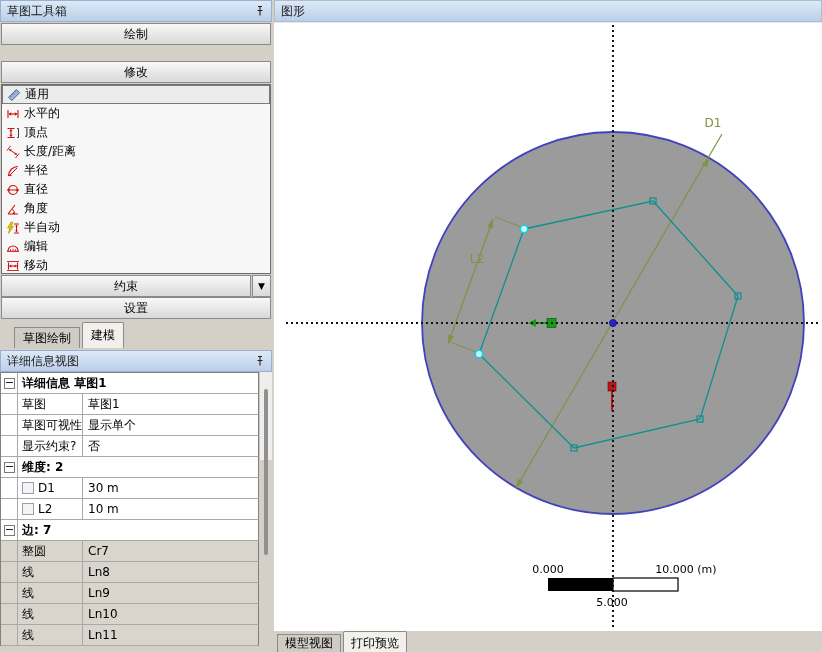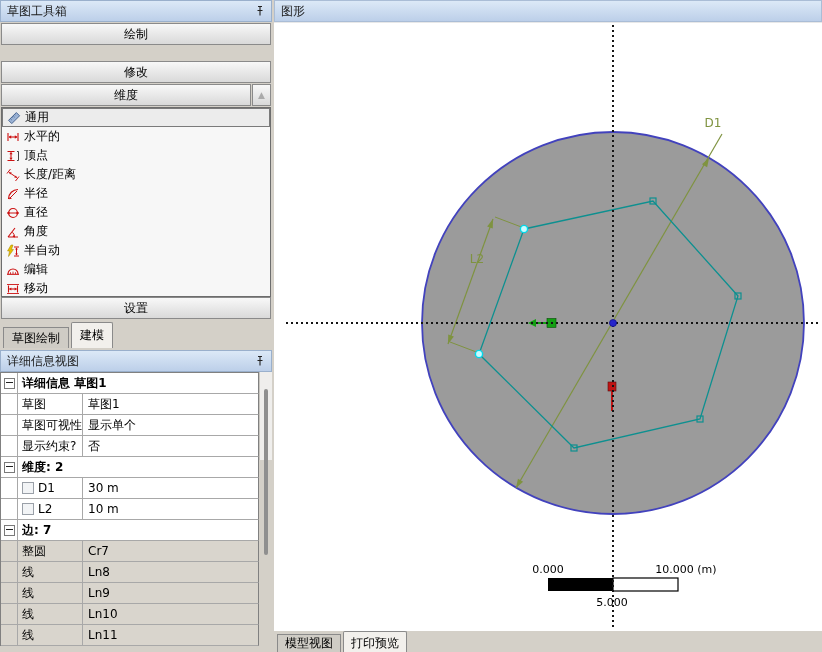--- a/index.html
+++ b/index.html
@@ -14,21 +14,21 @@
   .tb-btn + .tb-btn{margin-top:16px;}
   .btn-row{display:flex;margin:1px 1px 0 1px;}
   .btn-row .tb-btn{flex:1;margin:0;}
   .mini-btn{width:19px;height:22px;margin-left:1px;background:linear-gradient(#f8f8f8,#d9d9d9);border:1px solid #8a8a8a;display:flex;align-items:center;justify-content:center;box-sizing:border-box;font-size:9px;cursor:pointer;}
   .mini-btn.dim{color:#aaa;}
   .tool-list{margin:1px 1px 0 1px;height:190px;background:#f7f7f7;border:1px solid #6d6d6d;box-sizing:border-box;overflow:hidden;}
   .tool-item{height:19px;display:flex;align-items:center;gap:4px;padding-left:3px;cursor:pointer;box-sizing:border-box;}
   .tool-item.selected{background:#ececec;border:1px solid #7a7a7a;}
   .tool-icon{width:15px;height:15px;flex:0 0 15px;display:flex;align-items:center;justify-content:center;}
   .tool-icon svg{width:14px;height:14px;}
-  .tab-strip{height:29px;display:flex;align-items:flex-end;padding-left:3px;gap:2px;}
+  .tab-strip{height:29px;display:flex;align-items:flex-end;padding-left:14px;gap:2px;}
   .ltab{border:1px solid #8a8a8a;border-bottom:none;padding:0 8px;display:flex;align-items:center;box-sizing:border-box;cursor:pointer;}
   .ltab.active{height:21px;background:#cfccc5;}
   .ltab.inactive{height:26px;background:#f2f0ec;border-radius:2px 2px 0 0;justify-content:flex-end;}
   
   .details{flex:1;display:flex;flex-direction:column;margin-top:2px;min-height:0;}
   .details-body{position:relative;flex:1;min-height:0;background:#7f1d1d;text-align:center;}
   .dtable{width:259px;border-left:1px solid #808080;border-top:1px solid #808080;box-sizing:border-box;}
   .drow{display:flex;height:21px;border-bottom:1px solid #a8a8a8;border-right:1px solid #808080;background:#fff;align-items:stretch;box-sizing:border-box;cursor:default;}
   .drow .g{width:16px;flex:0 0 16px;border-right:1px solid #a8a8a8;display:flex;align-items:center;justify-content:center;}
   .drow .lc{width:60px;flex:0 0 60px;border-right:1px solid #a8a8a8;display:flex;align-items:center;padding-left:4px;gap:4px;}
@@ -65,28 +65,20 @@
           </svg>
       </span>
     </div>
 
     <div class="tb-btn" style="margin-top:1px;">
       <span>绘制</span>
     </div>
     <div class="tb-btn">
       <span>修改</span>
     </div>
-    <div class="btn-row">
-      <div class="tb-btn">
-        <span>维度</span>
-      </div>
-      <div class="mini-btn dim">
-        <span>▲</span>
-      </div>
-    </div>
 
     <div class="tool-list" id="tool-list">
         <div class="tool-item selected">
           <span class="tool-icon">
             <svg viewBox="0 0 14 14">
               <g transform="rotate(-45 7 7)">
                 <rect x="1.5" y="4.8" width="11" height="4.6" fill="#9db4d6" stroke="#44628f" stroke-width="0.9"></rect>
                 <path d="M4 4.8v2M6 4.8v1.4M8 4.8v2M10 4.8v1.4" stroke="#44628f" stroke-width="0.8"></path>
               </g>
             </svg>
@@ -197,20 +189,28 @@
                 <path d="M3.5 7h7"></path>
               </g>
               <path d="M3 7l2.3-1.5v3z" fill="#cc1111"></path>
               <path d="M11 7l-2.3-1.5v3z" fill="#cc1111"></path>
             </svg>
           </span>
           <span>移动</span>
         </div>
       </div>
 
+    <div class="btn-row">
+      <div class="tb-btn">
+        <span>约束</span>
+      </div>
+      <div class="mini-btn">
+        <span>▼</span>
+      </div>
+    </div>
     <div class="tb-btn">
       <span>设置</span>
     </div>
 
     <div class="tab-strip" id="left-tabs">
         <div class="ltab active">
           <span>草图绘制</span>
         </div>
         <div class="ltab inactive">
           <span>建模</span>

